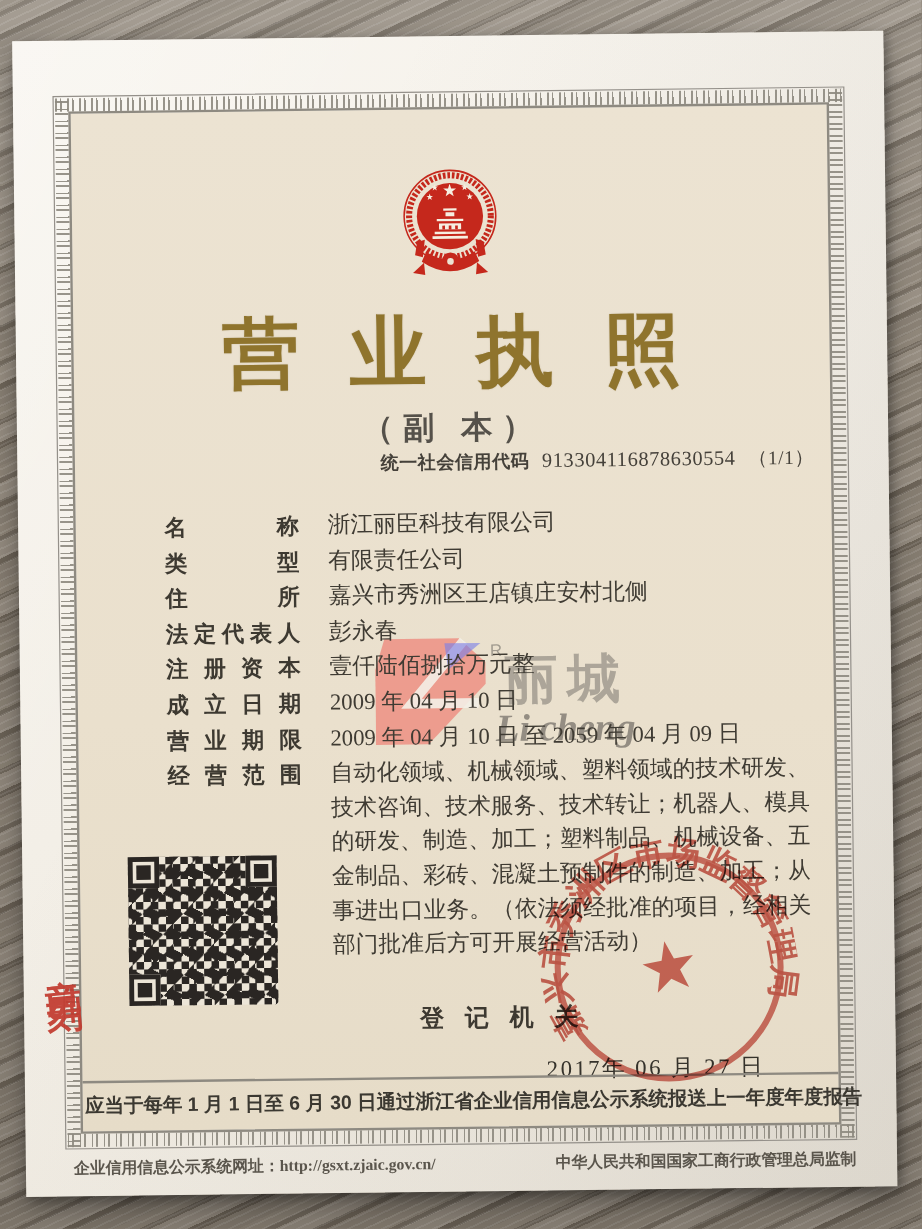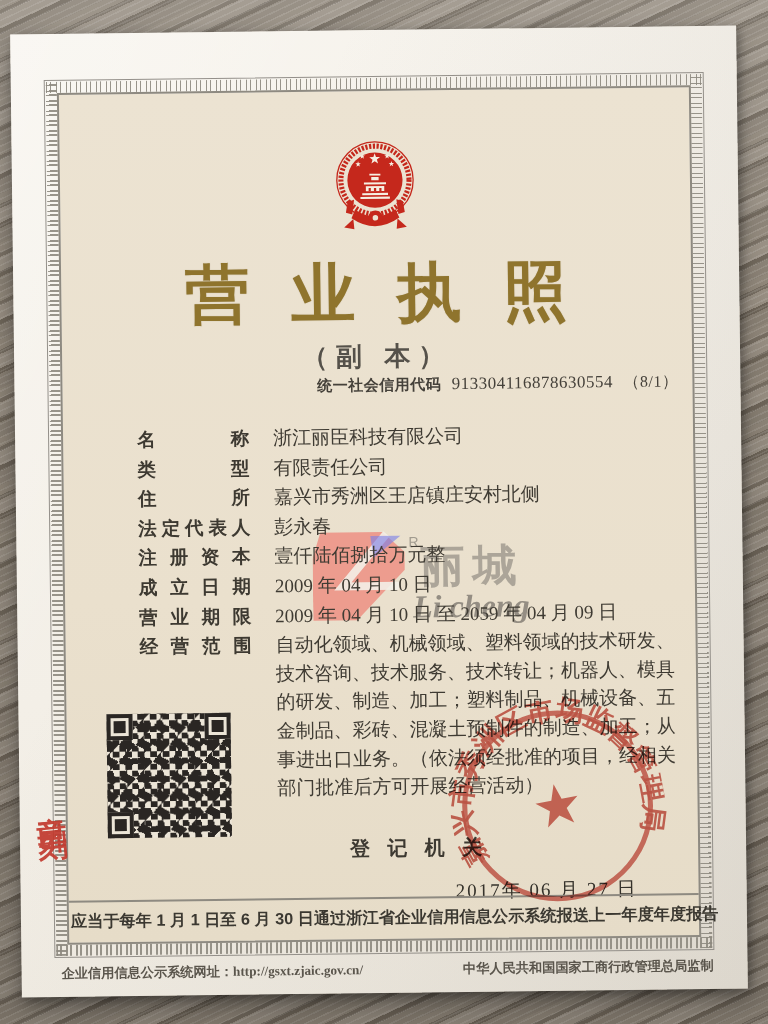--- a/index.html
+++ b/index.html
@@ -144,21 +144,21 @@
       </svg>
 
       <div class="ghost"></div>
 
       <div class="title">营业执照</div>
       <div class="subtitle">（副  本）</div>
 
       <div class="code-line">
         <span class="lbl">统一社会信用代码</span>
         <span class="num">913304116878630554</span>
-        <span class="pg">（8/1）</span>
+        <span class="pg">（1/1）</span>
       </div>
 
       <div class="fields">
         <div class="frow">
           <span class="flabel spread">
               <span>名</span>
               <span>称</span>
             </span>
           <span class="fvalue">浙江丽臣科技有限公司</span>
         </div>

